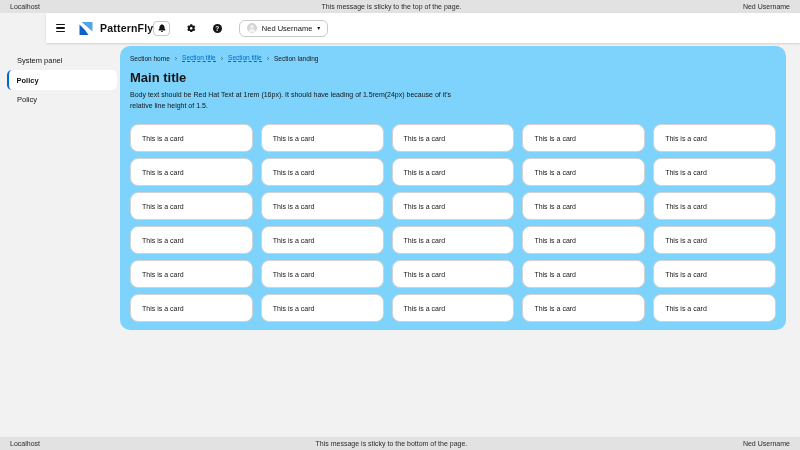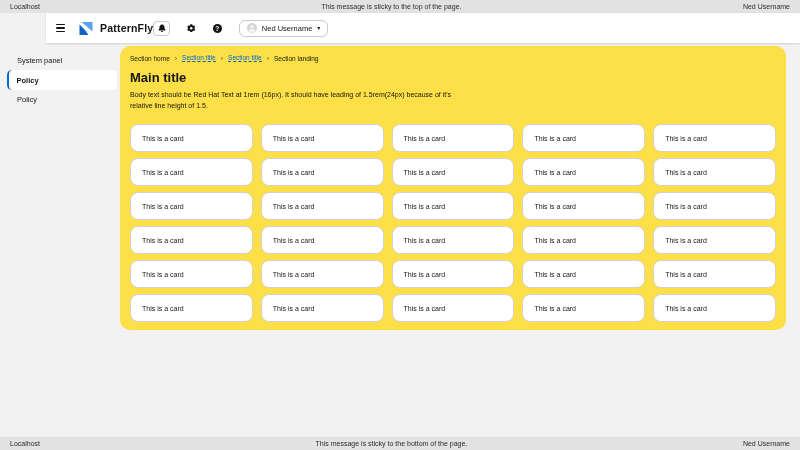--- a/index.html
+++ b/index.html
@@ -87,21 +87,21 @@
     margin: 0 3px 0 7px;
     border-left: 2.5px solid #0066cc;
     border-radius: 5px;
     padding-left: 7.5px;
     height: 20px;
     font-weight: bold;
   }
 
   .content-area { flex: 1 1 auto; }
   .panel {
-    background: #fde047;
+    background: #7dd3fc;
     border-radius: 10px;
     margin: 3px 14px 0 0;
     padding: 8px 10px 8px 10px;
   }
 
   .breadcrumb { display: flex; align-items: center; gap: 5px; font-size: 6.5px; }
   .bc-item { color: #151515; }
   .bc-item.link {
     color: #0066cc;
     border-bottom: 1px dashed #0066cc;

